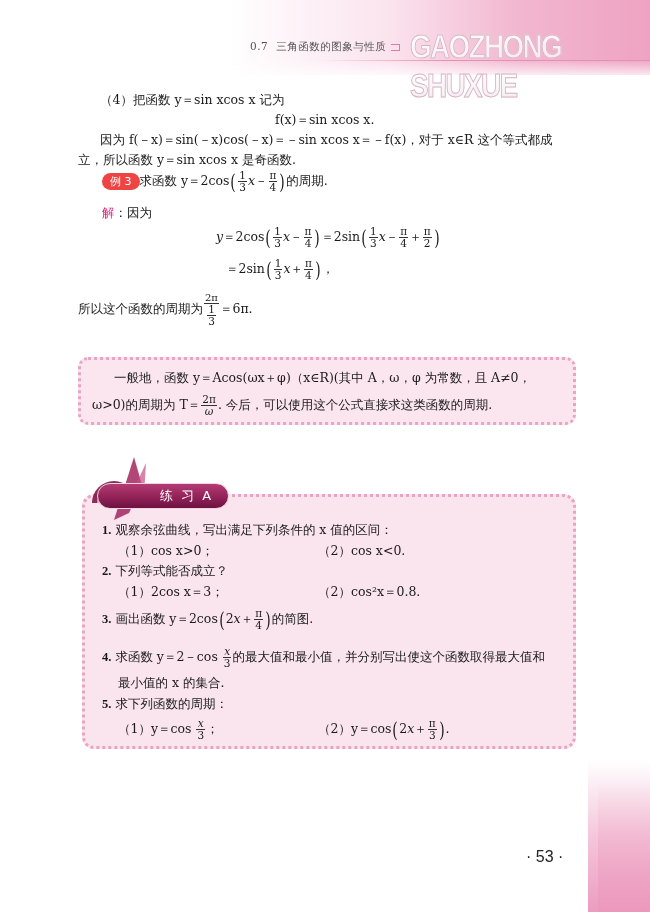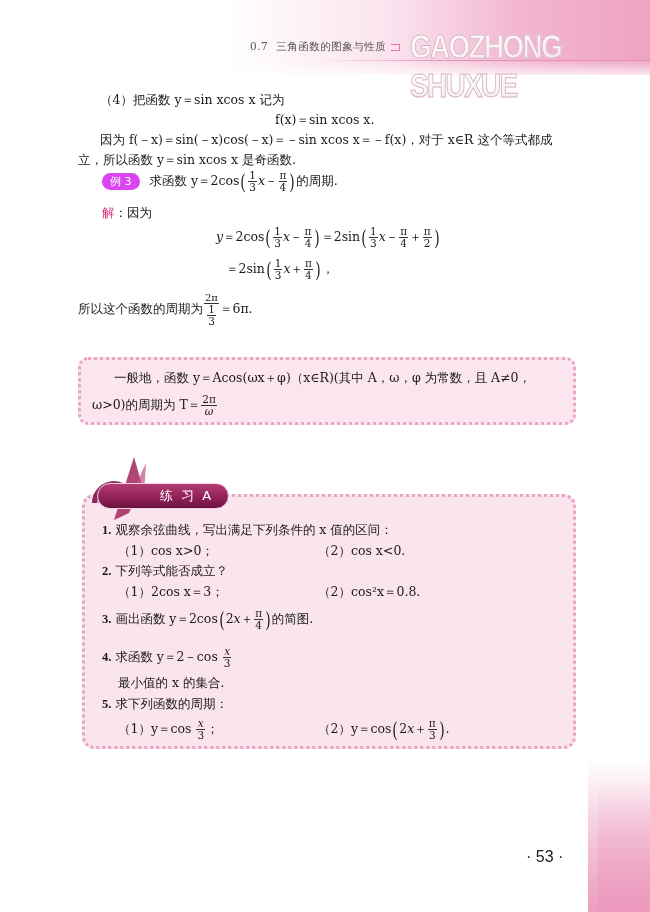--- a/index.html
+++ b/index.html
@@ -47,22 +47,22 @@
   }
 
   .line { position: absolute; white-space: nowrap; }
   i.v { font-style: italic; font-family: "DejaVu Serif", serif; }
   .frac { display: inline-block; vertical-align: middle; text-align: center; font-size: 10.5px; line-height: 11px; margin: 0 1px; }
   .frac .num { display: block; border-bottom: 0.8px solid #333; padding: 0 1px; }
   .frac .den { display: block; padding: 0 1px; }
   .paren { font-size: 20px; font-weight: 200; vertical-align: middle; line-height: 1; display: inline-block; transform: scaleX(0.7); }
 
   .ex-badge {
-    display: inline-block; background: #d946ef; color: #fff; border-radius: 10px; padding: 1px 8px;
-    font-family: "DejaVu Sans", sans-serif; font-size: 11px; margin-right: 10px;
+    display: inline-block; background: #ef4444; color: #fff; border-radius: 10px; padding: 1px 8px;
+    font-family: "DejaVu Sans", sans-serif; font-size: 11px; 
   }
   .sol-label { color: #d8247a; }
 
   
   .note-box {
     position: absolute; left: 78px; top: 357px; width: 498px; height: 68px;
     background: #fbe6f0; border: 3px dotted #e9a4c4; border-radius: 10px;
   }
 
   
@@ -115,21 +115,21 @@
 <div class="line" style="left:226px; top:258px;">
   ＝2sin<span class="paren">(</span><span class="frac"><span class="num">1</span><span class="den">3</span></span><i class="v">x</i>＋<span class="frac"><span class="num">π</span><span class="den">4</span></span><span class="paren">)</span>，
 </div>
 <div class="line" style="left:78px; top:292px;">
   <span>所以这个函数的周期为</span><span class="frac" style="font-size:10px;"><span class="num">2π</span><span class="den"><span class="frac" style="margin:0;"><span class="num">1</span><span class="den">3</span></span></span></span><span>＝6π.</span>
 </div>
 
 <div class="note-box"></div>
 <div class="line" style="left:114px; top:370px;">一般地，函数 y＝Acos(ωx＋φ)（x∈R)(其中 A，ω，φ 为常数，且 A≠0，</div>
 <div class="line" style="left:92px; top:394px;">
-  <span>ω&gt;0)的周期为 T＝</span><span class="frac"><span class="num">2π</span><span class="den"><i class="v">ω</i></span></span>
+  <span>ω&gt;0)的周期为 T＝</span><span class="frac"><span class="num">2π</span><span class="den"><i class="v">ω</i></span></span><span>. 今后，可以使用这个公式直接求这类函数的周期.</span>
 </div>
 
 <div class="ex-box"></div>
 <svg class="ex-deco" viewBox="0 0 80 70">
   <polygon points="30,65 50,2 58,30 45,58" fill="#a2275f" opacity="0.85"></polygon>
   <polygon points="40,55 62,8 60,40" fill="#c84f86" opacity="0.7"></polygon>
   <path d="M8,48 A22,22 0 0,1 52,48 Z" fill="#7d1848" opacity="0.9"></path>
   <path d="M14,48 A16,16 0 0,1 46,48" fill="none" stroke="#f4c3d8" stroke-width="1.5"></path>
   <circle cx="30" cy="48" r="3" fill="#f4c3d8"></circle>
 </svg>
@@ -146,21 +146,21 @@
   <span class="num-b">2.</span><span>下列等式能否成立？</span>
 </div>
 <div class="line" style="left:118px; top:584px;">（1）2cos x＝3；</div>
 <div class="line" style="left:318px; top:584px;">（2）cos²x＝0.8.</div>
 
 <div class="line" style="left:102px; top:608px;">
   <span class="num-b">3.</span><span>画出函数 y＝2cos</span><span class="paren">(</span>2<i class="v">x</i>＋<span class="frac"><span class="num">π</span><span class="den">4</span></span><span class="paren">)</span><span>的简图.</span>
 </div>
 
 <div class="line" style="left:102px; top:646px;">
-  <span class="num-b">4.</span><span>求函数 y＝2－cos </span><span class="frac"><span class="num"><i class="v">x</i></span><span class="den">3</span></span>
+  <span class="num-b">4.</span><span>求函数 y＝2－cos </span><span class="frac"><span class="num"><i class="v">x</i></span><span class="den">3</span></span><span>的最大值和最小值，并分别写出使这个函数取得最大值和</span>
 </div>
 <div class="line" style="left:118px; top:675px;">最小值的 x 的集合.</div>
 
 <div class="line" style="left:102px; top:696px;">
   <span class="num-b">5.</span><span>求下列函数的周期：</span>
 </div>
 <div class="line" style="left:118px; top:718px;">
   <span>（1）y＝cos </span><span class="frac"><span class="num"><i class="v">x</i></span><span class="den">3</span></span><span>；</span>
 </div>
 <div class="line" style="left:318px; top:718px;">

